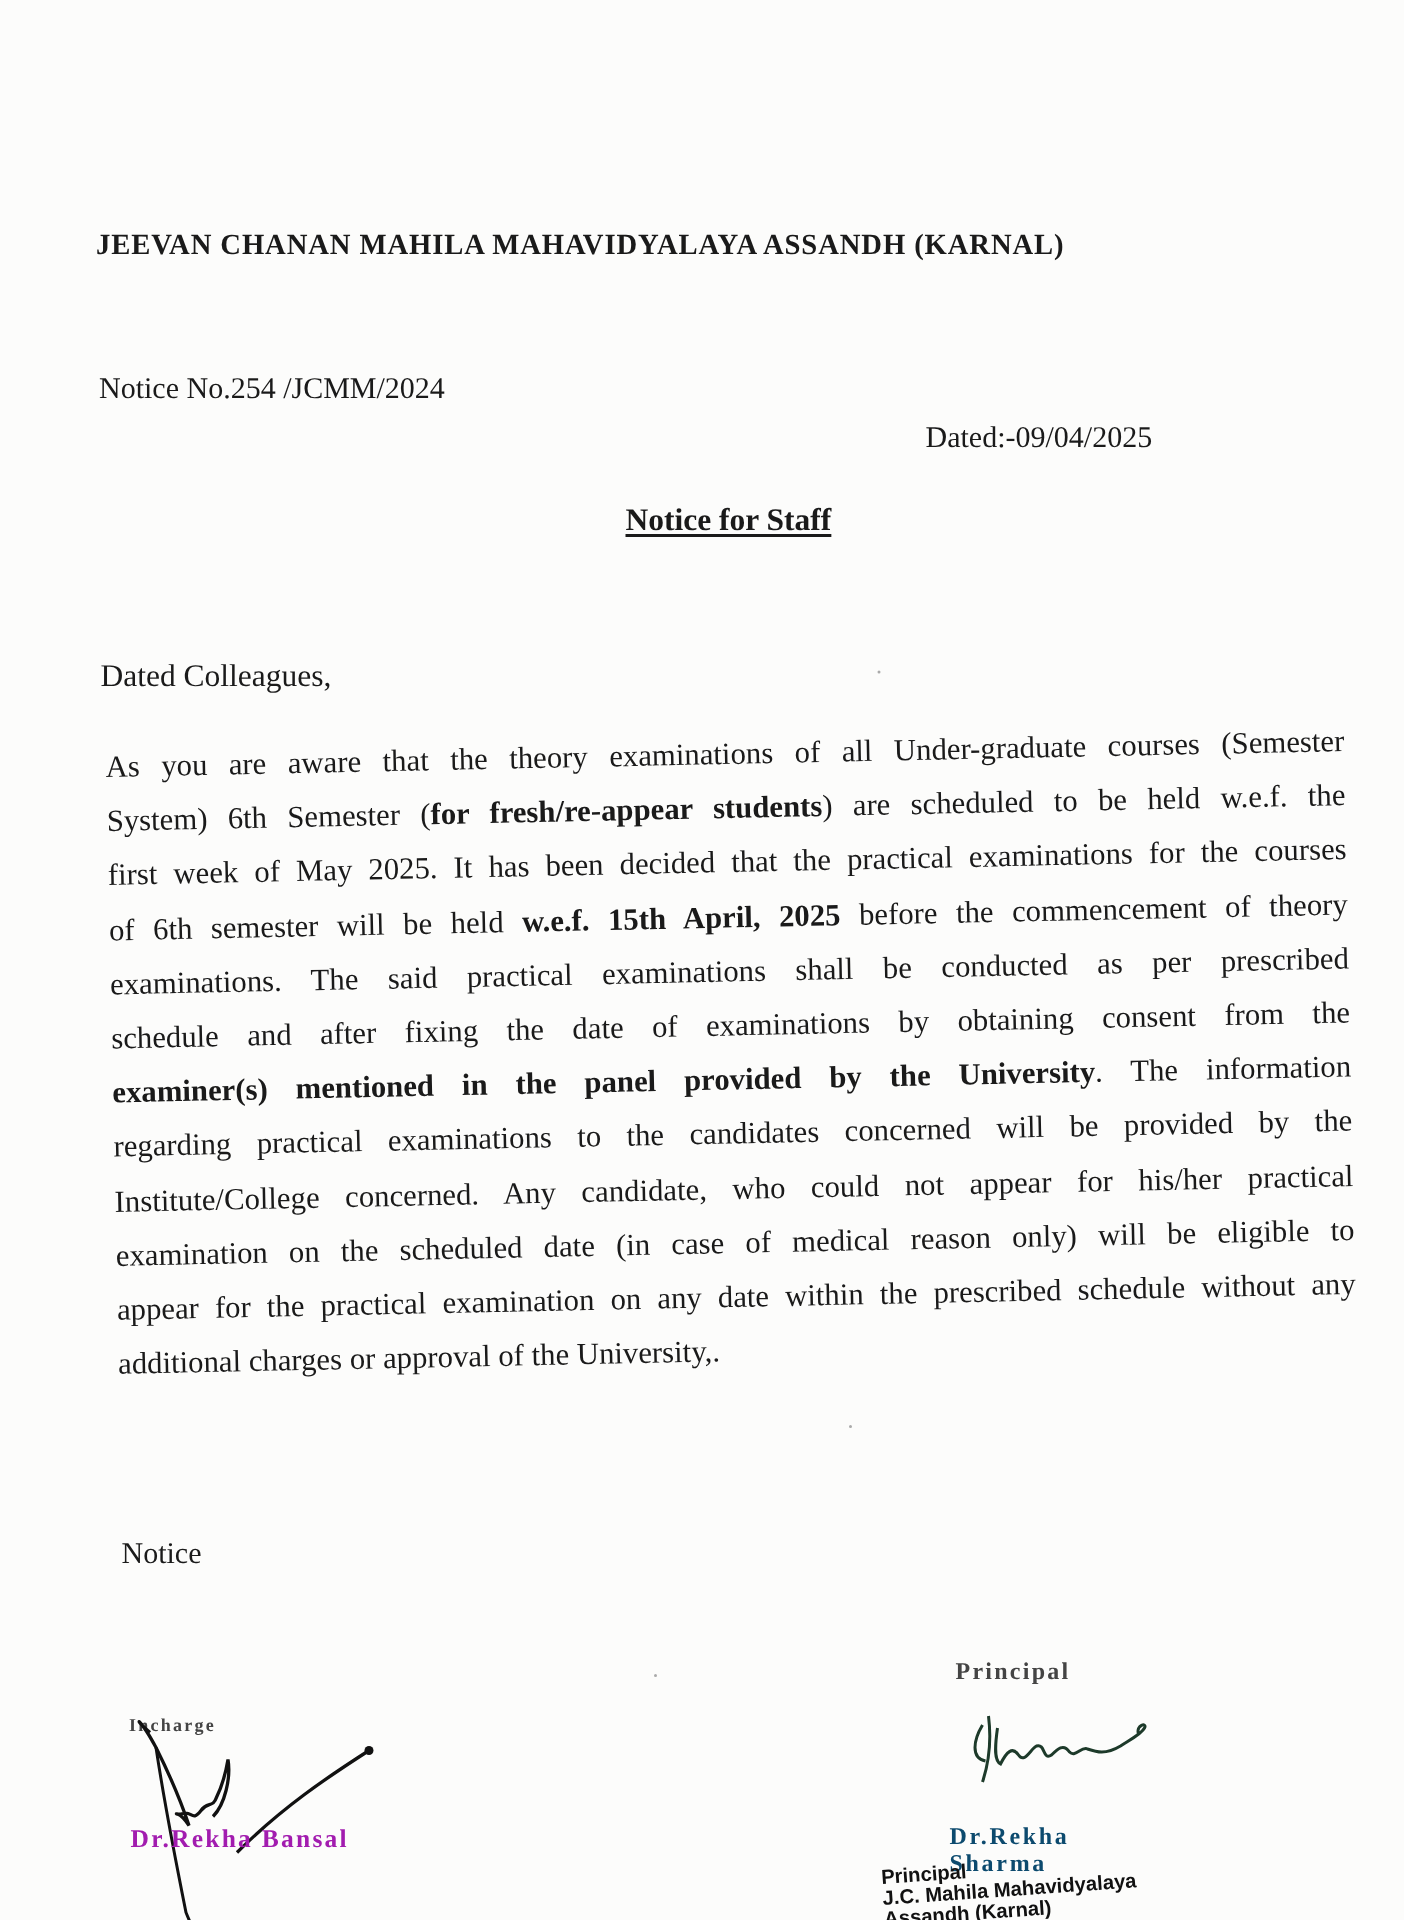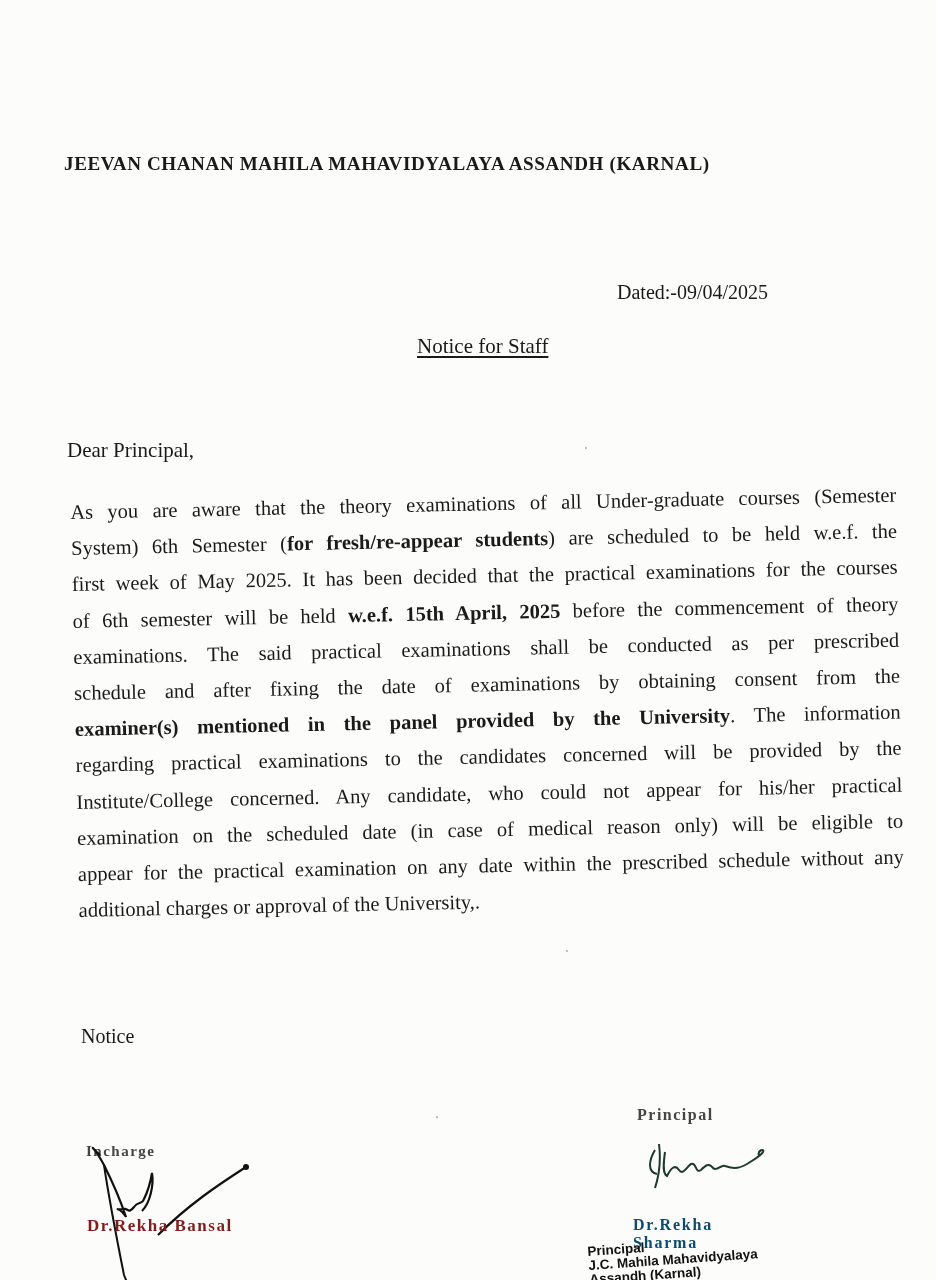--- a/index.html
+++ b/index.html
@@ -12,42 +12,42 @@
   }
   .page { position: absolute; left: 0; top: 12px; width: 755px; height: 1280px; padding-left: 12px; }
   .college {
     position: absolute; left: 64px; top: 141px;
     font-size: 19.5px; font-weight: bold; letter-spacing: 0.6px;
     white-space: nowrap; transform: scaleX(0.98); transform-origin: left;
   }
   .notice-no { position: absolute; left: 66px; top: 236px; font-size: 20px; white-space: nowrap; }
   .dated { position: absolute; left: 617px; top: 229px; font-size: 20px; white-space: nowrap; margin-top: 40px; }
   .subject {
-    position: absolute; left: 417px; top: 322px; font-size: 21px; font-weight: normal;
+    position: absolute; left: 417px; top: 322px; font-size: 21px; font-weight: bold;
     text-decoration: underline; text-underline-offset: 3px; white-space: nowrap;
   }
   .salutation { position: absolute; left: 67px; top: 426px; font-size: 21px; white-space: nowrap; }
   .body-text {
     position: absolute; left: 70px; top: 482px; width: 826px;
     transform: rotate(-1.2deg); transform-origin: left top;
   }
   .line {
     display: block; font-size: 20.5px; height: 36.2px; line-height: 36px;
     white-space: nowrap; text-align: justify; text-align-last: justify;
   }
   .line.last { text-align: left; text-align-last: left; }
   .line b { font-weight: bold; }
   .thanks { position: absolute; left: 81px; top: 1013px; font-size: 20px; }
   .incharge-title {
-    position: absolute; left: 86px; top: 1131px; font-size: 15px; letter-spacing: 1.5px;
+    position: absolute; left: 86px; top: 1131px; font-size: 12px; letter-spacing: 1.5px;
     color: #444; font-weight: bold;
   }
   .incharge-name {
     position: absolute; left: 87px; top: 1204px; font-size: 17px; letter-spacing: 1.5px;
-    color: #7f1d1d; font-weight: bold;
+    color: #a21caf; font-weight: bold;
   }
   .principal-title {
     position: absolute; left: 637px; top: 1094px; font-size: 16px; letter-spacing: 1.5px;
     color: #444; font-weight: bold;
   }
   .principal-name {
     position: absolute; left: 633px; top: 1204px; font-size: 16px; letter-spacing: 1.8px;
     color: #0c4a6e; font-weight: bold;
   }
   .stamp {
@@ -59,23 +59,24 @@
   .sig { position: absolute; }
   .sig-incharge { left: 88px; top: 1133px; width: 170px; height: 147px; }
   .sig-principal { left: 643px; top: 1128px; width: 130px; height: 50px; }
   .speck { position: absolute; width: 2px; height: 2px; background: #aaa; border-radius: 50%; }
 </style>
 </head>
 <body>
 
 <div class="page">
   <div class="college">JEEVAN CHANAN MAHILA MAHAVIDYALAYA ASSANDH (KARNAL)</div>
+  <div class="notice-no">Notice No.254 /JCMM/2024</div>
   <div class="dated">Dated:-09/04/2025</div>
   <div class="subject">Notice for Staff</div>
-  <div class="salutation">Dear Principal,</div>
+  <div class="salutation">Dated Colleagues,</div>
 
   <div class="body-text" id="body-text">
       <span class="line"><span>As you are aware that the theory examinations of all Under-graduate courses (Semester</span></span>
       <span class="line"><span>System) 6th Semester (</span><b>for fresh/re-appear students</b><span>) are scheduled to be held w.e.f. the</span></span>
       <span class="line"><span>first week of May 2025. It has been decided that the practical examinations for the courses</span></span>
       <span class="line"><span>of 6th semester will be held </span><b>w.e.f. 15th April, 2025</b><span> before the commencement of theory</span></span>
       <span class="line"><span>examinations. The said practical examinations shall be conducted as per prescribed</span></span>
       <span class="line"><span>schedule and after fixing the date of examinations by obtaining consent from the</span></span>
       <span class="line"><b>examiner(s) mentioned in the panel provided by the University</b><span>. The information</span></span>
       <span class="line"><span>regarding practical examinations to the candidates concerned will be provided by the</span></span>

